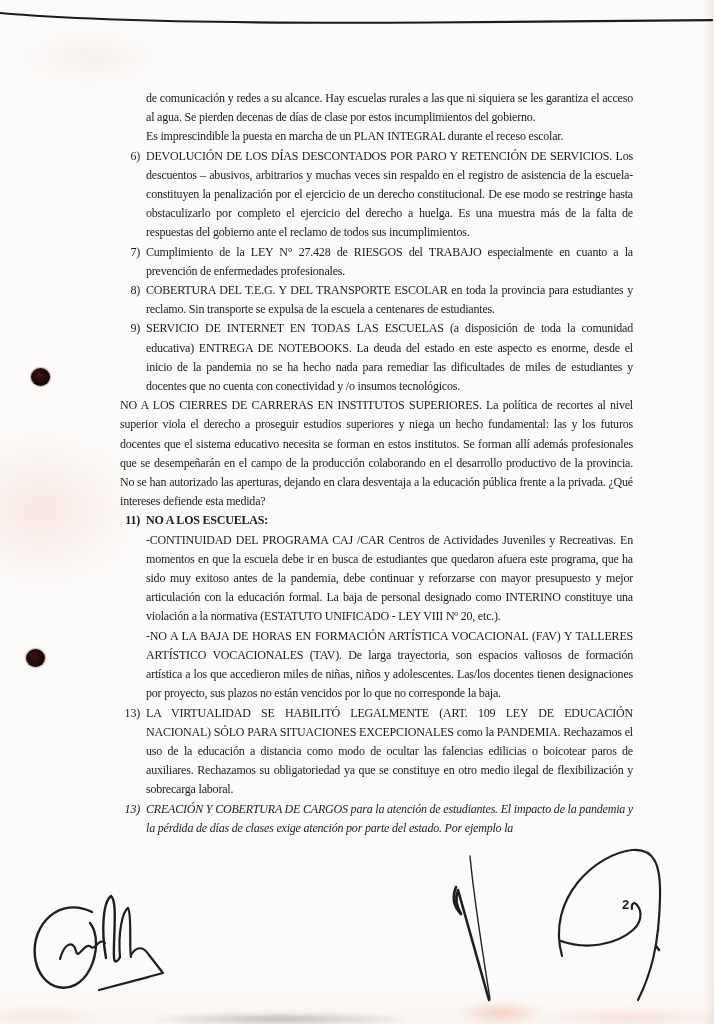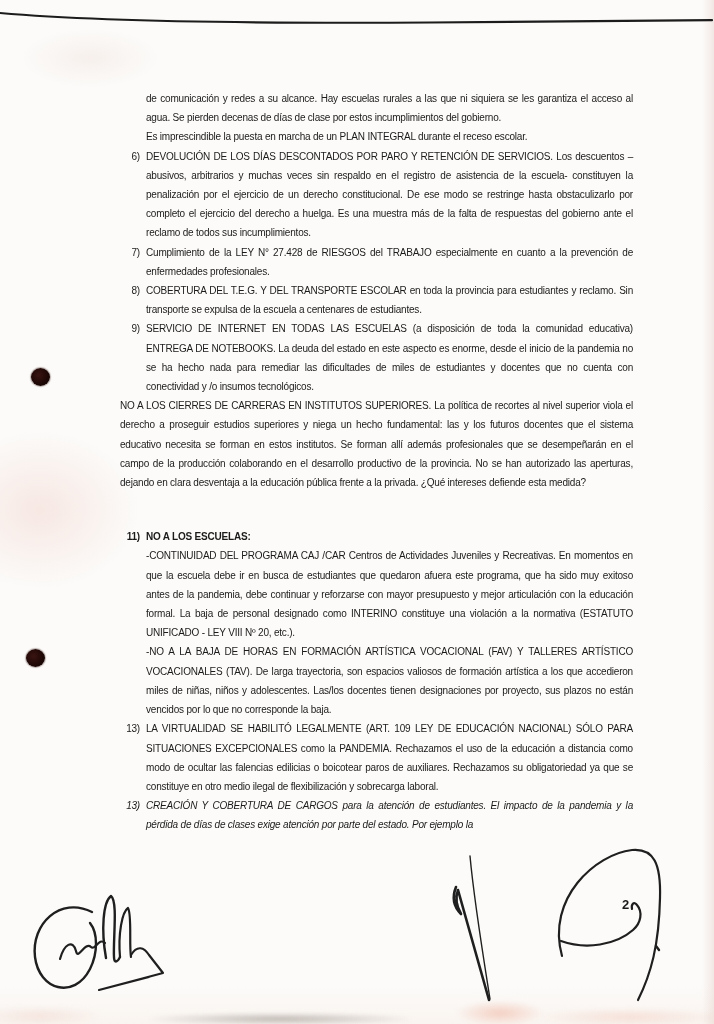--- a/index.html
+++ b/index.html
@@ -42,28 +42,29 @@
     position:absolute;width:19px;height:18px;border-radius:50%;
     background:radial-gradient(circle at 40% 40%, #3a1411 0%, #1c0705 60%, #120302 100%);
     box-shadow:0 0 1px 1px rgba(60,30,25,0.35);
   }
   .hole-top{left:31px;top:368px;}
   .hole-bottom{left:26px;top:649px;}
 
   
   .doc{
     position:absolute;left:114px;top:89px;width:519px;
-    font-size:10px;line-height:19.2px;letter-spacing:-0.2px;
+    font-size:12px;line-height:19.2px;letter-spacing:-0.2px;
     color:#1b1b1b;
+    font-family:Liberation Serif, serif;
     -webkit-font-smoothing:antialiased;
   }
   .para{display:flex;margin:0;}
   .num{flex:0 0 26px;width:26px;text-align:right;white-space:nowrap;}
   .txt{flex:1;margin-left:6px;text-align:justify;}
-  .bold .num,.bold .txt{font-weight:bold;margin-top:35px;}
+  .bold .num,.bold .txt{font-weight:bold;}
   .italic .num,.italic .txt{font-style:italic;}
 
   .page-number{
     position:absolute;left:622px;top:897px;
     font-size:13px;font-weight:bold;color:#1b1b1b;
   }
   .ink{position:absolute;left:0;top:0;pointer-events:none;}
 </style>
 </head>
 <body>

